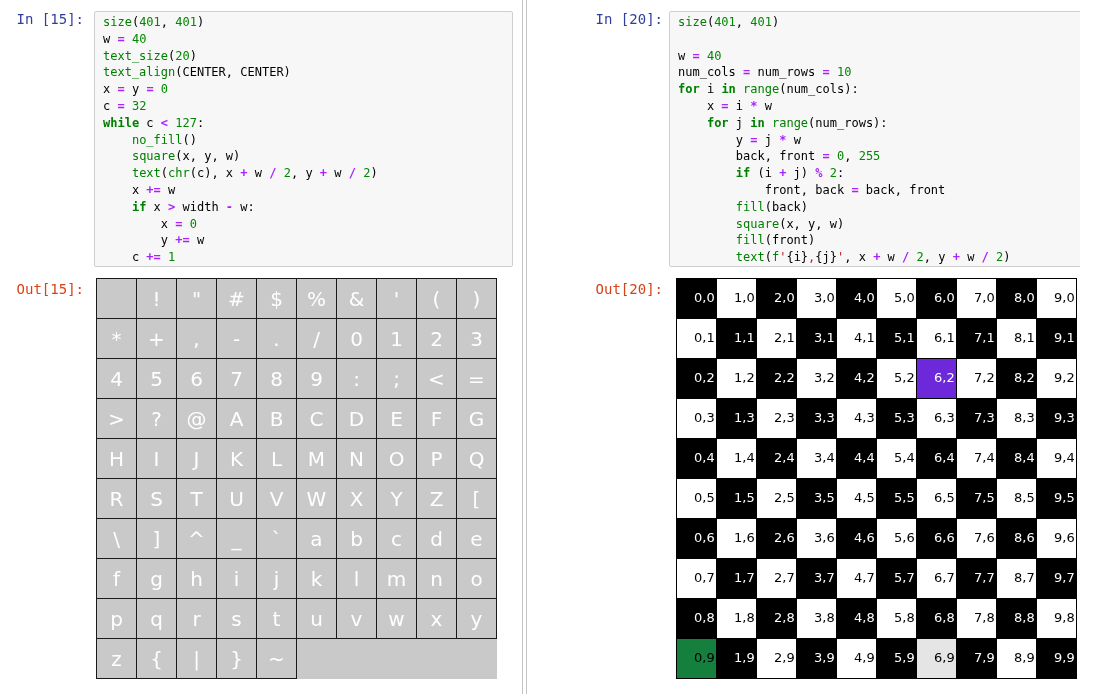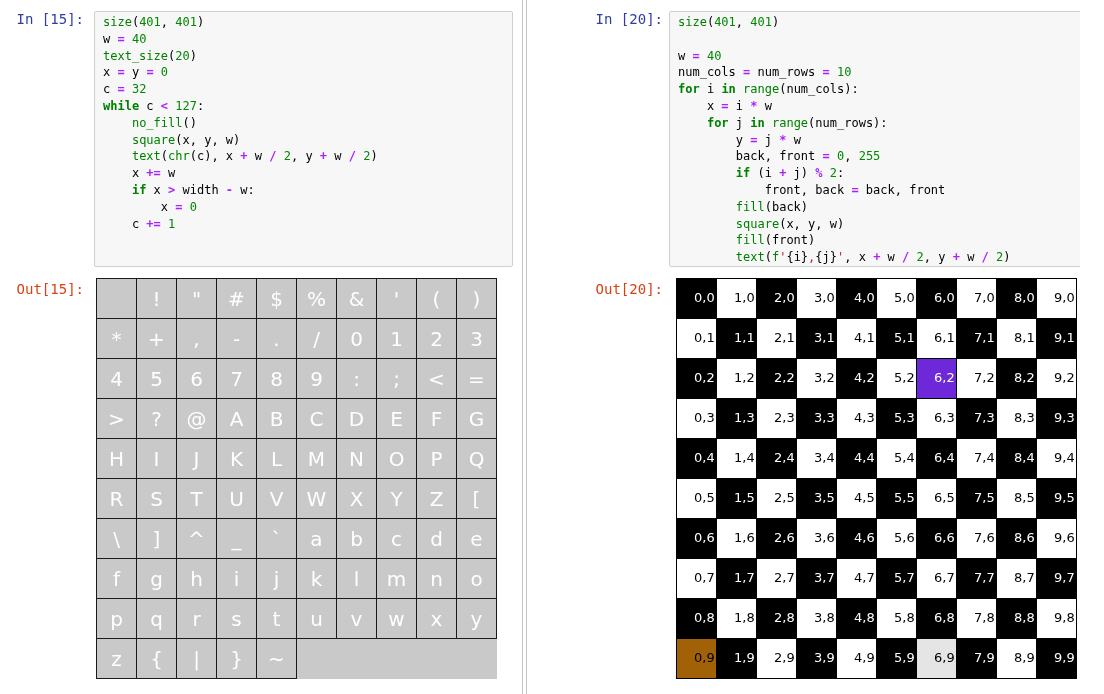--- a/index.html
+++ b/index.html
@@ -37,29 +37,31 @@
 
 <div class="stage">
 
   <section>
     <div class="prompt in" style="left:10px;top:11px;">In [15]:</div>
     <div class="input-box" style="left:94px;top:11px;width:419px;height:256px;">
       <div class="code">
           <div class="code-line"><span class="tk-b">size</span><span class="tk-p">(</span><span class="tk-n">401</span><span class="tk-p">, </span><span class="tk-n">401</span><span class="tk-p">)</span></div>
           <div class="code-line"><span class="tk-p">w </span><span class="tk-o">=</span><span class="tk-p"> </span><span class="tk-n">40</span></div>
           <div class="code-line"><span class="tk-b">text_size</span><span class="tk-p">(</span><span class="tk-n">20</span><span class="tk-p">)</span></div>
+          <div class="code-line"><span class="tk-b">text_align</span><span class="tk-p">(CENTER, CENTER)</span></div>
           <div class="code-line"><span class="tk-p">x </span><span class="tk-o">=</span><span class="tk-p"> y </span><span class="tk-o">=</span><span class="tk-p"> </span><span class="tk-n">0</span></div>
           <div class="code-line"><span class="tk-p">c </span><span class="tk-o">=</span><span class="tk-p"> </span><span class="tk-n">32</span></div>
           <div class="code-line"><span class="tk-k">while</span><span class="tk-p"> c </span><span class="tk-o">&lt;</span><span class="tk-p"> </span><span class="tk-n">127</span><span class="tk-p">:</span></div>
           <div class="code-line"><span class="tk-p">    </span><span class="tk-b">no_fill</span><span class="tk-p">()</span></div>
           <div class="code-line"><span class="tk-p">    </span><span class="tk-b">square</span><span class="tk-p">(x, y, w)</span></div>
           <div class="code-line"><span class="tk-p">    </span><span class="tk-b">text</span><span class="tk-p">(</span><span class="tk-b">chr</span><span class="tk-p">(c), x </span><span class="tk-o">+</span><span class="tk-p"> w </span><span class="tk-o">/</span><span class="tk-p"> </span><span class="tk-n">2</span><span class="tk-p">, y </span><span class="tk-o">+</span><span class="tk-p"> w </span><span class="tk-o">/</span><span class="tk-p"> </span><span class="tk-n">2</span><span class="tk-p">)</span></div>
           <div class="code-line"><span class="tk-p">    x </span><span class="tk-o">+=</span><span class="tk-p"> w</span></div>
           <div class="code-line"><span class="tk-p">    </span><span class="tk-k">if</span><span class="tk-p"> x </span><span class="tk-o">&gt;</span><span class="tk-p"> width </span><span class="tk-o">-</span><span class="tk-p"> w:</span></div>
           <div class="code-line"><span class="tk-p">        x </span><span class="tk-o">=</span><span class="tk-p"> </span><span class="tk-n">0</span></div>
+          <div class="code-line"><span class="tk-p">        y </span><span class="tk-o">+=</span><span class="tk-p"> w</span></div>
           <div class="code-line"><span class="tk-p">    c </span><span class="tk-o">+=</span><span class="tk-p"> </span><span class="tk-n">1</span></div>
         </div>
     </div>
     <div class="prompt out" style="left:10px;top:281px;">Out[15]:</div>
     <div class="canvas" style="left:96px;top:278px;">
         <div class="acell" style="left: 0px; top: 0px;"> </div>
         <div class="acell" style="left: 40px; top: 0px;">!</div>
         <div class="acell" style="left: 80px; top: 0px;">"</div>
         <div class="acell" style="left: 120px; top: 0px;">#</div>
         <div class="acell" style="left: 160px; top: 0px;">$</div>
@@ -447,21 +449,21 @@
         </div>
         <div class="bcell" style="left: 280px; top: 320px; background: rgb(255, 255, 255);">
           <span class="blabel" style="color: rgb(0, 0, 0);">7,8</span>
         </div>
         <div class="bcell" style="left: 320px; top: 320px; background: rgb(0, 0, 0);">
           <span class="blabel" style="color: rgb(255, 255, 255);">8,8</span>
         </div>
         <div class="bcell" style="left: 360px; top: 320px; background: rgb(255, 255, 255);">
           <span class="blabel" style="color: rgb(0, 0, 0);">9,8</span>
         </div>
-        <div class="bcell" style="left: 0px; top: 360px; background: #a16207;">
+        <div class="bcell" style="left: 0px; top: 360px; background: #15803d;">
           <span class="blabel" style="color: rgb(0, 0, 0);">0,9</span>
         </div>
         <div class="bcell" style="left: 40px; top: 360px; background: rgb(0, 0, 0);">
           <span class="blabel" style="color: rgb(255, 255, 255);">1,9</span>
         </div>
         <div class="bcell" style="left: 80px; top: 360px; background: rgb(255, 255, 255);">
           <span class="blabel" style="color: rgb(0, 0, 0);">2,9</span>
         </div>
         <div class="bcell" style="left: 120px; top: 360px; background: rgb(0, 0, 0);">
           <span class="blabel" style="color: rgb(255, 255, 255);">3,9</span>

